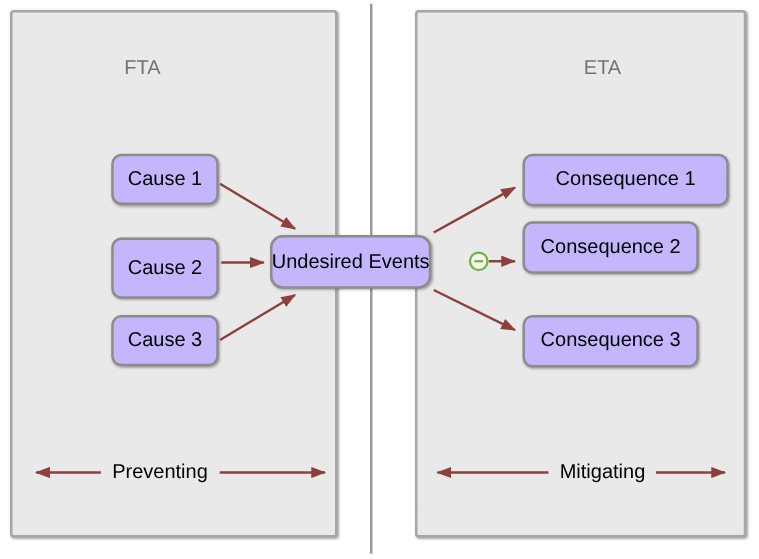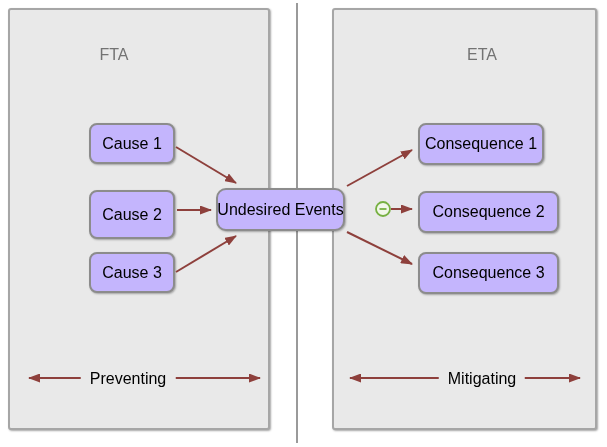--- a/index.html
+++ b/index.html
@@ -58,22 +58,22 @@
     justify-content: center;
     font-size: 16px;
     color: #000000;
     z-index: 2;
     white-space: nowrap;
   }
   .cause-1 { left: 89px;  top: 123px; width: 86px;  height: 41px; }
   .cause-2 { left: 89px;  top: 190px; width: 86px;  height: 49px; }
   .cause-3 { left: 89px;  top: 252px; width: 86px;  height: 41px; text-align: right; }
   .undesired { left: 216px; top: 188px; width: 129px; height: 43px; border-radius: 10px; }
-  .cons-1 { left: 418px; top: 123px; width: 126px; height: 42px; }
-  .cons-2 { left: 418px; top: 191px; width: 141px; height: 42px; }
+  .cons-1 { left: 418px; top: 123px; width: 165px; height: 42px; }
+  .cons-2 { left: 418px; top: 177px; width: 141px; height: 42px; }
   .cons-3 { left: 418px; top: 252px; width: 141px; height: 42px; }
   .arrows {
     position: absolute;
     left: 0; top: 0;
     z-index: 3;
     pointer-events: none;
   }
   .axis-label {
     position: absolute;
     top: 378px;

